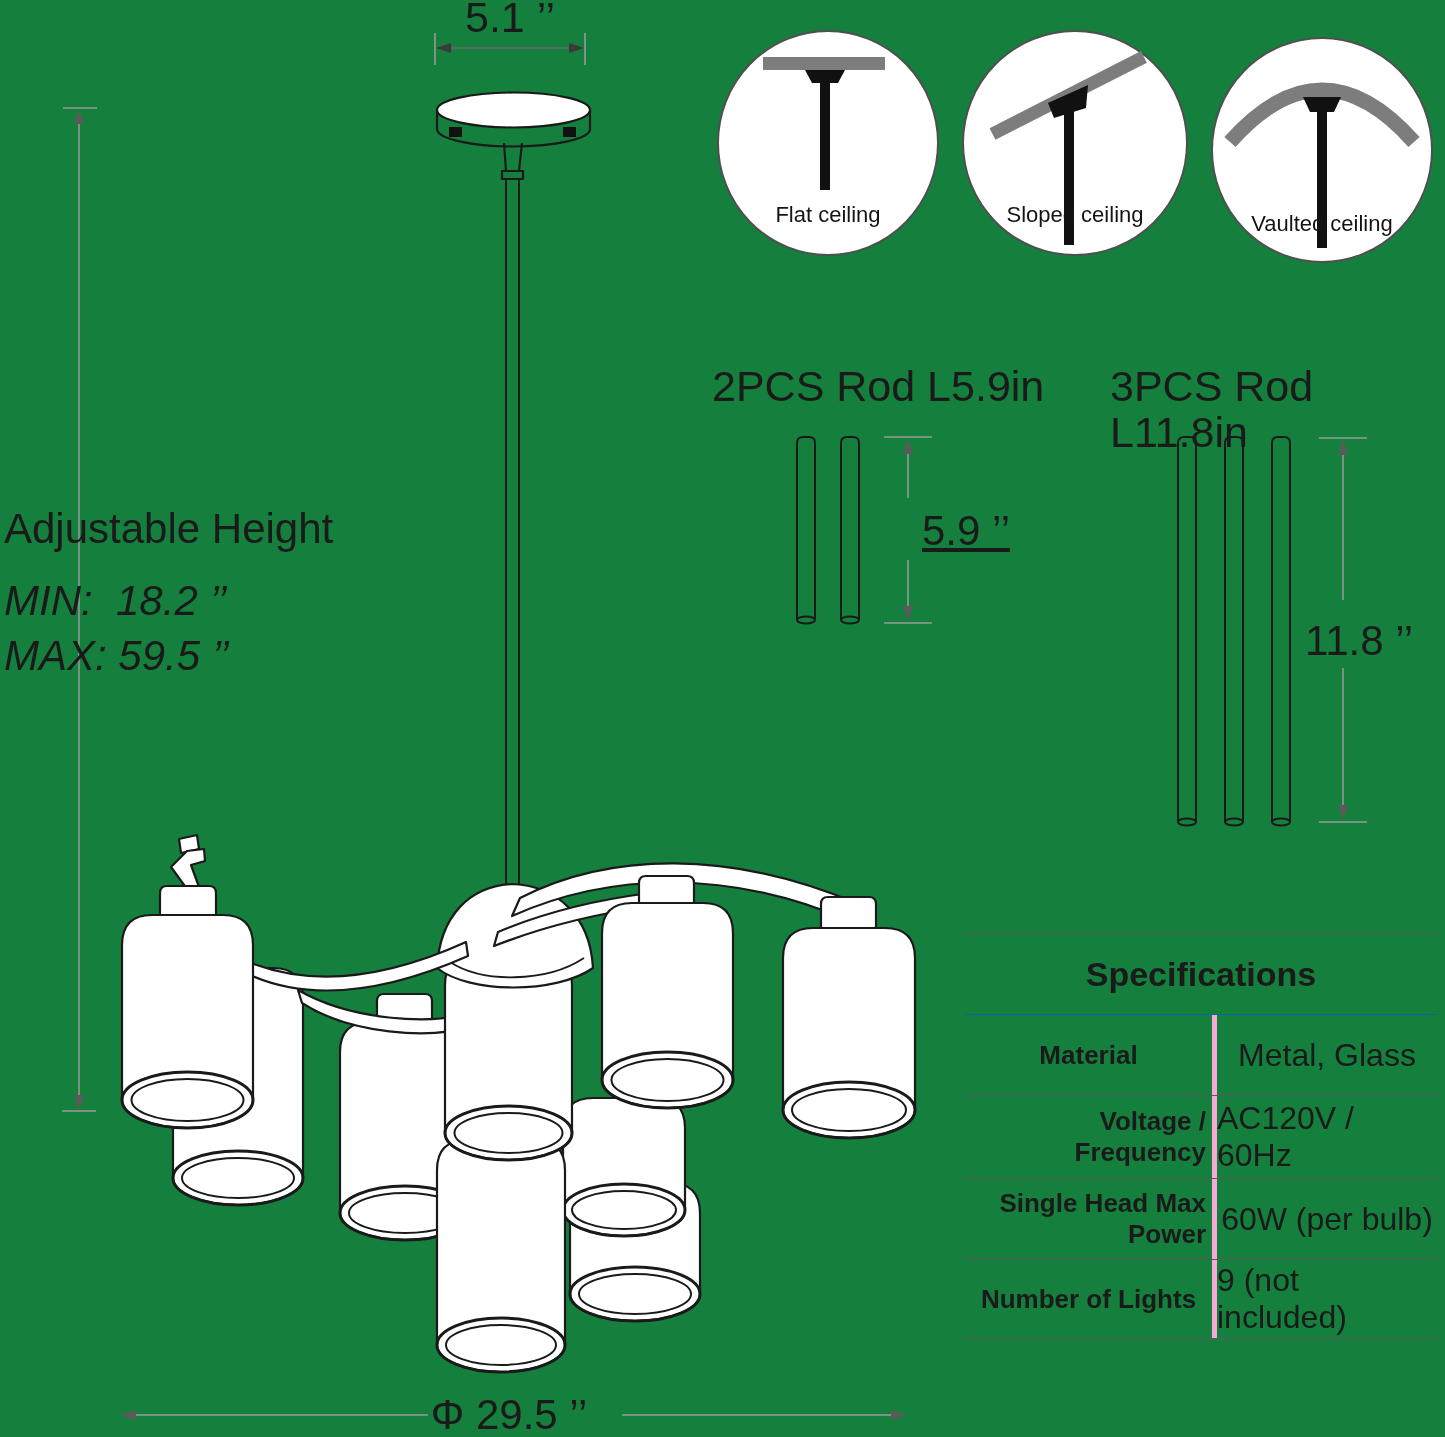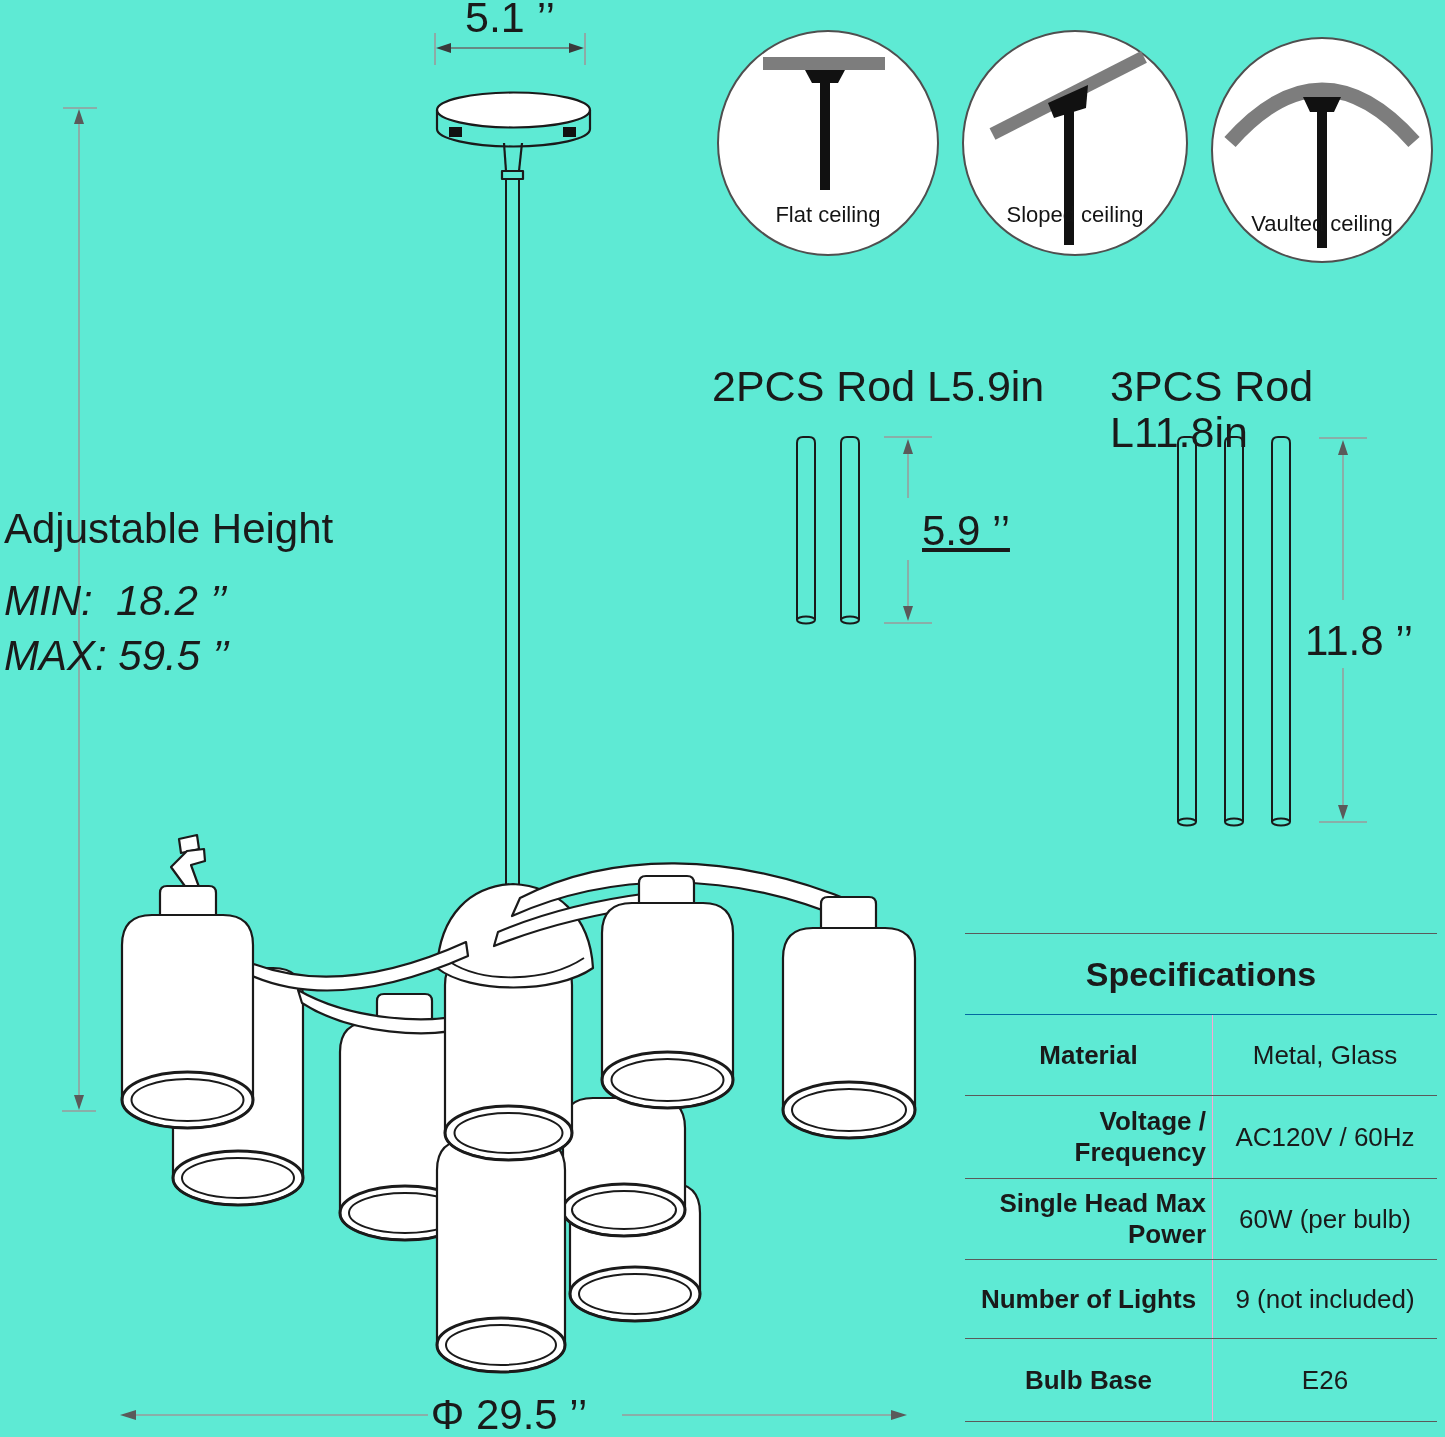--- a/index.html
+++ b/index.html
@@ -1,17 +1,17 @@
 <!DOCTYPE html>
 <html><head>
 <meta charset="utf-8">
 <style>
   html,body{margin:0;padding:0;background:#ffffff;}
   .canvas{
-    position:relative;width:1445px;height:1437px;background:#5eead4;
+    position:relative;width:1445px;height:1437px;background:#15803d;
     font-family:"Liberation Sans","DejaVu Sans",sans-serif;color:#1a1a1a;overflow:hidden;
   }
   svg.art{position:absolute;left:0;top:0;}
   .txt{position:absolute;color:#1a1a1a;line-height:1.08;}
   .pre{white-space:pre;font-style:italic;}
   .big{font-size:43px;}
   .dim{font-size:42px;}
   .ceil-label{font-size:22px;color:#141414;}
   .center{text-align:center;}
   
@@ -23,21 +23,21 @@
     height:80px;display:flex;align-items:center;justify-content:center;
     border-bottom:1px solid #0369a1;font-weight:bold;font-size:34px;
   }
   .spec-row{display:flex;border-bottom:1px solid #5a5a5a;}
   .spec-label{
     width:247px;display:flex;align-items:center;justify-content:center;
     font-weight:bold;font-size:26px;text-align:right;padding:0 6px;box-sizing:border-box;
   }
   .spec-value{
     width:225px;display:flex;align-items:center;justify-content:center;
-    font-size:26px;text-align:left;border-left:1px solid #f9a8d4;box-sizing:border-box;
+    font-size:32px;text-align:left;border-left:5px solid #f9a8d4;box-sizing:border-box;
   }
   .r80{height:80px;} .r82{height:82px;} .r78{height:78px;}
 </style>
 </head>
 <body>
 
 <div class="canvas">
 
   <svg class="art" width="1445" height="1437" viewBox="0 0 1445 1437">
 
@@ -229,19 +229,15 @@
       <div class="spec-value">AC120V / 60Hz</div>
     </div>
     <div class="spec-row r80">
       <div class="spec-label">Single Head Max Power</div>
       <div class="spec-value">60W (per bulb)</div>
     </div>
     <div class="spec-row r78">
       <div class="spec-label">Number of Lights</div>
       <div class="spec-value">9 (not included)</div>
     </div>
-    <div class="spec-row r82">
-      <div class="spec-label">Bulb Base</div>
-      <div class="spec-value">E26</div>
-    </div>
   </div>
 
 </div>
 
 </body></html>

